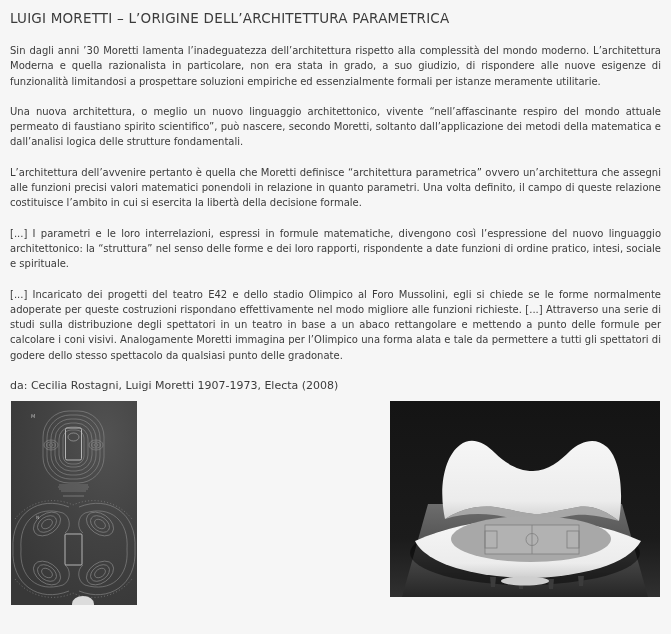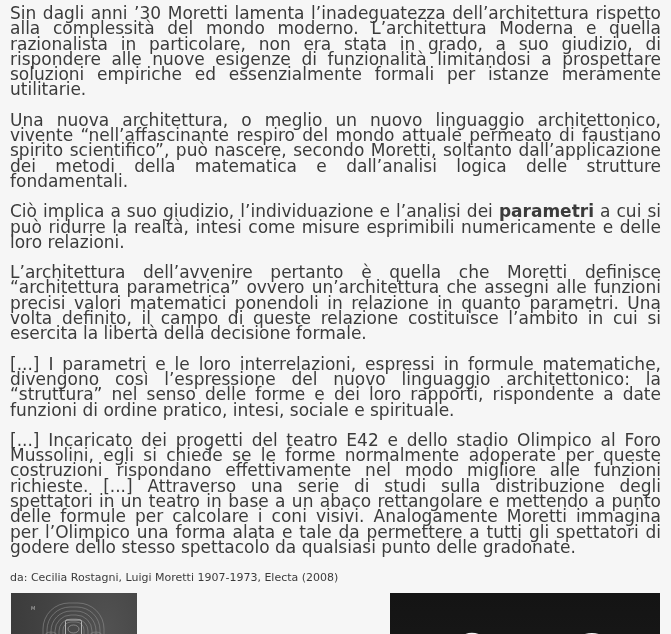--- a/index.html
+++ b/index.html
@@ -16,21 +16,21 @@
     padding: 6px 10px 0 10px;
   }
   .title {
     font-size: 13.5px;
     font-weight: 400;
     color: #3b3b3b;
     letter-spacing: 0.2px;
     margin: 4px 0 17px 0;
   }
   .para {
-    font-size: 17px;
+    font-size: 10px;
     line-height: 15.3px;
     text-align: justify;
     margin: 0 0 15px 0;
   }
   .para b { font-weight: bold; }
   .source {
     font-size: 11px;
     line-height: 15px;
     text-align: left;
     margin: 0 0 8px 0;
@@ -49,26 +49,26 @@
     width: 270px; height: 196px;
     display: block;
   }
   svg { display: block; }
 </style>
 </head>
 <body>
 
 <div class="page">
 
+  <h1 class="title">LUIGI MORETTI – L’ORIGINE DELL’ARCHITETTURA PARAMETRICA</h1>
 
   <p class="para">Sin dagli anni ’30 Moretti lamenta l’inadeguatezza dell’architettura rispetto alla complessità del mondo moderno. L’architettura Moderna e quella razionalista in particolare, non era stata in grado, a suo giudizio, di rispondere alle nuove esigenze di funzionalità limitandosi a prospettare soluzioni empiriche ed essenzialmente formali per istanze meramente utilitarie.</p>
 
   <p class="para">Una nuova architettura, o meglio un nuovo linguaggio architettonico, vivente “nell’affascinante respiro del mondo attuale permeato di faustiano spirito scientifico”, può nascere, secondo Moretti, soltanto dall’applicazione dei metodi della matematica e dall’analisi logica delle strutture fondamentali.</p>
 
-  <p class="para"><span>Ciò implica a suo giudizio, l’individuazione e l’analisi dei </span><b>parametri</b><span> a cui si può ridurre la realtà, intesi come misure esprimibili numericamente e delle loro relazioni.</span></p>
 
   <p class="para">L’architettura dell’avvenire pertanto è quella che Moretti definisce “architettura parametrica” ovvero un’architettura che assegni alle funzioni precisi valori matematici ponendoli in relazione in quanto parametri. Una volta definito, il campo di queste relazione costituisce l’ambito in cui si esercita la libertà della decisione formale.</p>
 
   <p class="para">[...] I parametri e le loro interrelazioni, espressi in formule matematiche, divengono così l’espressione del nuovo linguaggio architettonico: la “struttura” nel senso delle forme e dei loro rapporti, rispondente a date funzioni di ordine pratico, intesi, sociale e spirituale.</p>
 
   <p class="para">[...] Incaricato dei progetti del teatro E42 e dello stadio Olimpico al Foro Mussolini, egli si chiede se le forme normalmente adoperate per queste costruzioni rispondano effettivamente  nel modo migliore alle funzioni richieste. [...] Attraverso una serie di studi sulla distribuzione degli spettatori in un teatro in base a un abaco rettangolare e mettendo a punto delle formule per calcolare i coni visivi. Analogamente Moretti immagina per l’Olimpico una forma alata e tale da permettere a tutti gli spettatori di godere dello stesso spettacolo da qualsiasi punto delle gradonate.</p>
 
   <p class="source">da: Cecilia Rostagni, Luigi Moretti 1907-1973, Electa (2008)</p>
 
   <div class="figures">

